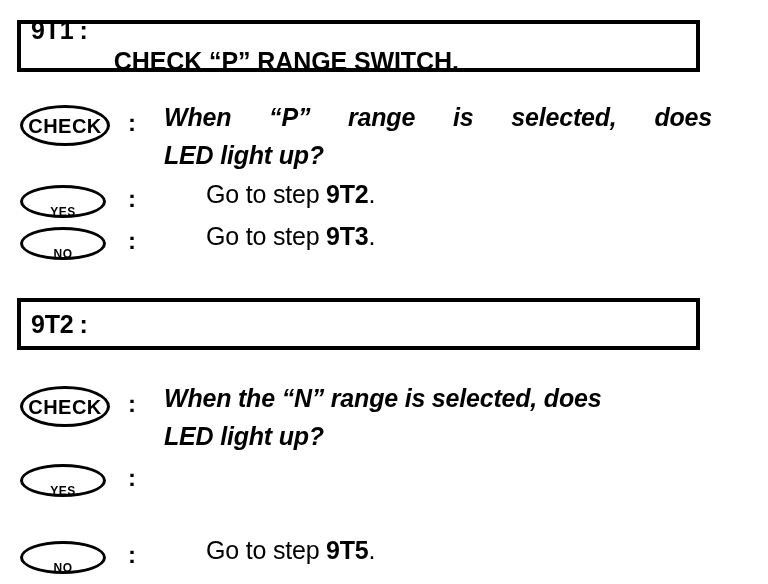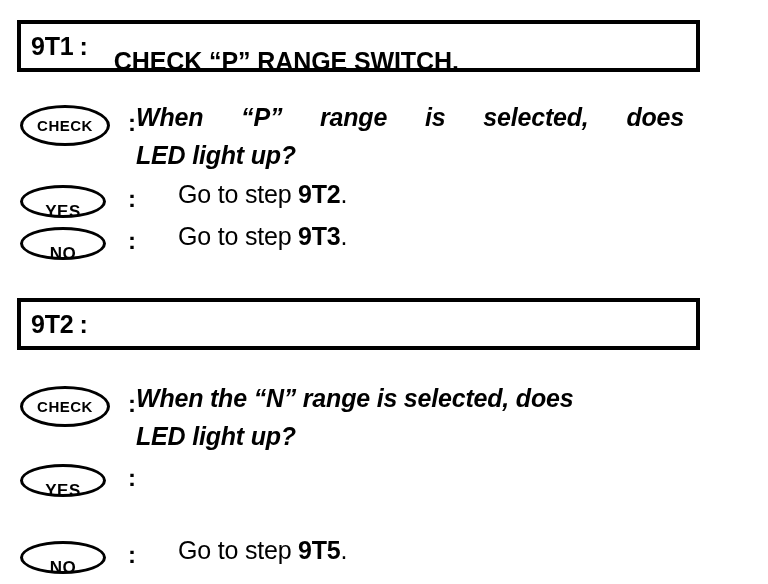--- a/index.html
+++ b/index.html
@@ -34,21 +34,21 @@
     box-sizing: border-box;
     background: #ffffff;
   }
   .step-box-inner {
     position: absolute;
     left: 10px;
     top: 50%;
     transform: translateY(-50%);
     white-space: nowrap;
     display: flex;
-    align-items: center;
+    align-items: flex-start;
   }
   .step-id {
     font-size: 25px;
     font-weight: bold;
     letter-spacing: -0.2px;
   }
   .step-colon {
     font-size: 25px;
     font-weight: bold;
     margin-left: 6px;
@@ -86,40 +86,40 @@
     font-weight: bold;
     letter-spacing: 0.5px;
     line-height: 1;
   }
 
   .badge.check {
     width: 90px;
     height: 41px;
     top: 0px;
   }
-  .badge.check .badge-label { font-size: 15px; text-align: right; }
+  .badge.check .badge-label { font-size: 20px; text-align: right; }
 
   .badge.small {
     width: 86px;
     height: 33px;
     top: 0px;
   }
-  .badge.small .badge-label { font-size: 17px; margin-top: 20px; }
+  .badge.small .badge-label { font-size: 12px; margin-top: 20px; }
 
   .row-colon {
     position: absolute;
     left: 128px;
     font-size: 24px;
     font-weight: bold;
     top: 3px;
   }
 
   .row-text {
     position: absolute;
-    left: 136px;
+    left: 164px;
     width: 548px;
     font-size: 25px;
     line-height: 38px;
     letter-spacing: -0.2px;
   }
   .row-text.italic {
     font-style: italic;
     font-weight: bold;
   }
   .row-text.justify {

